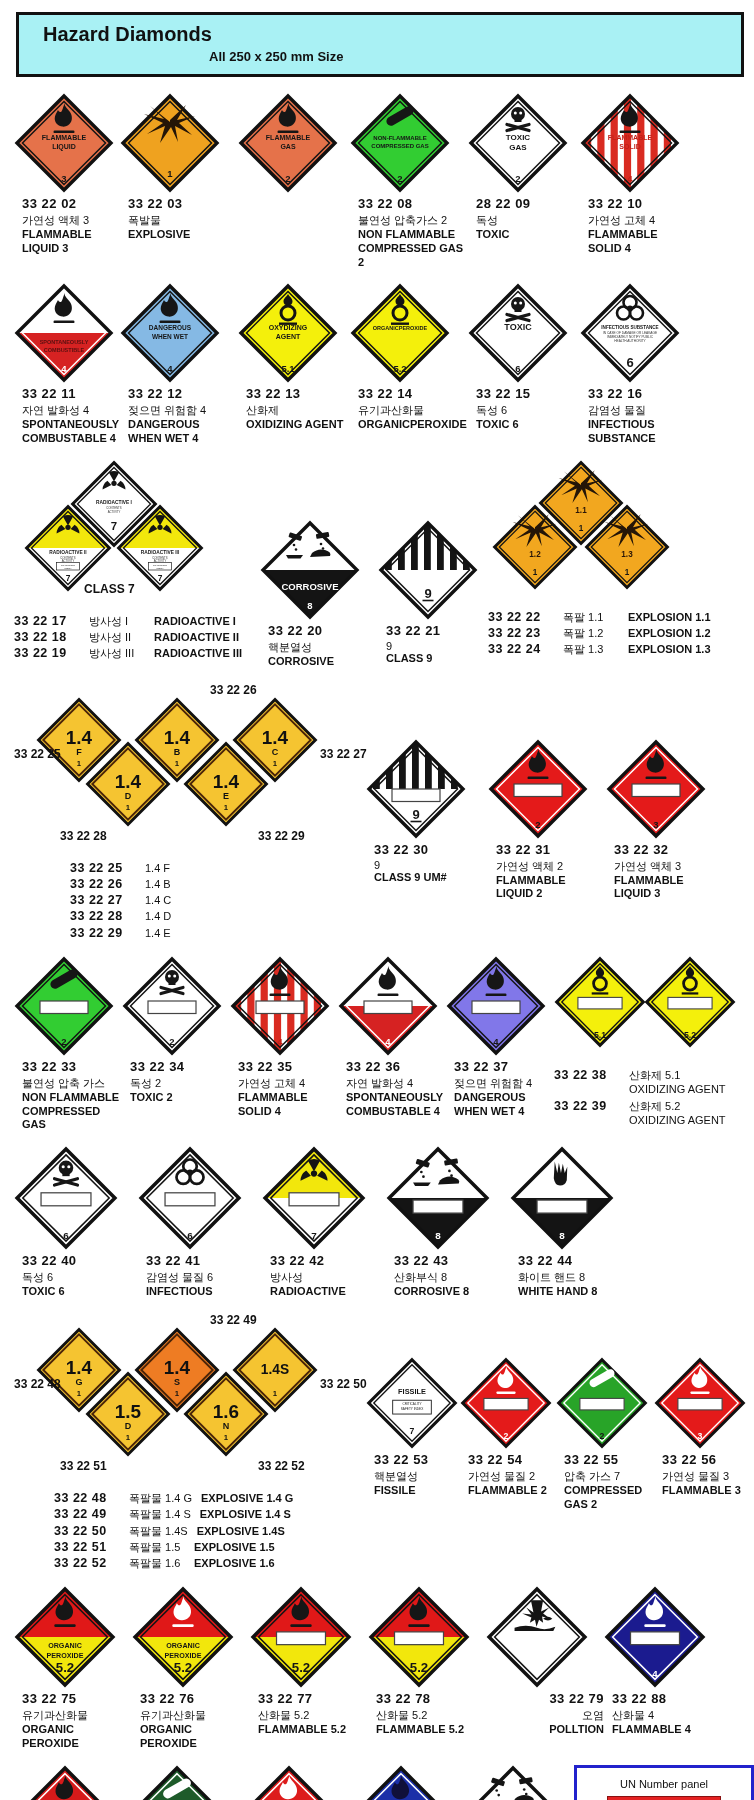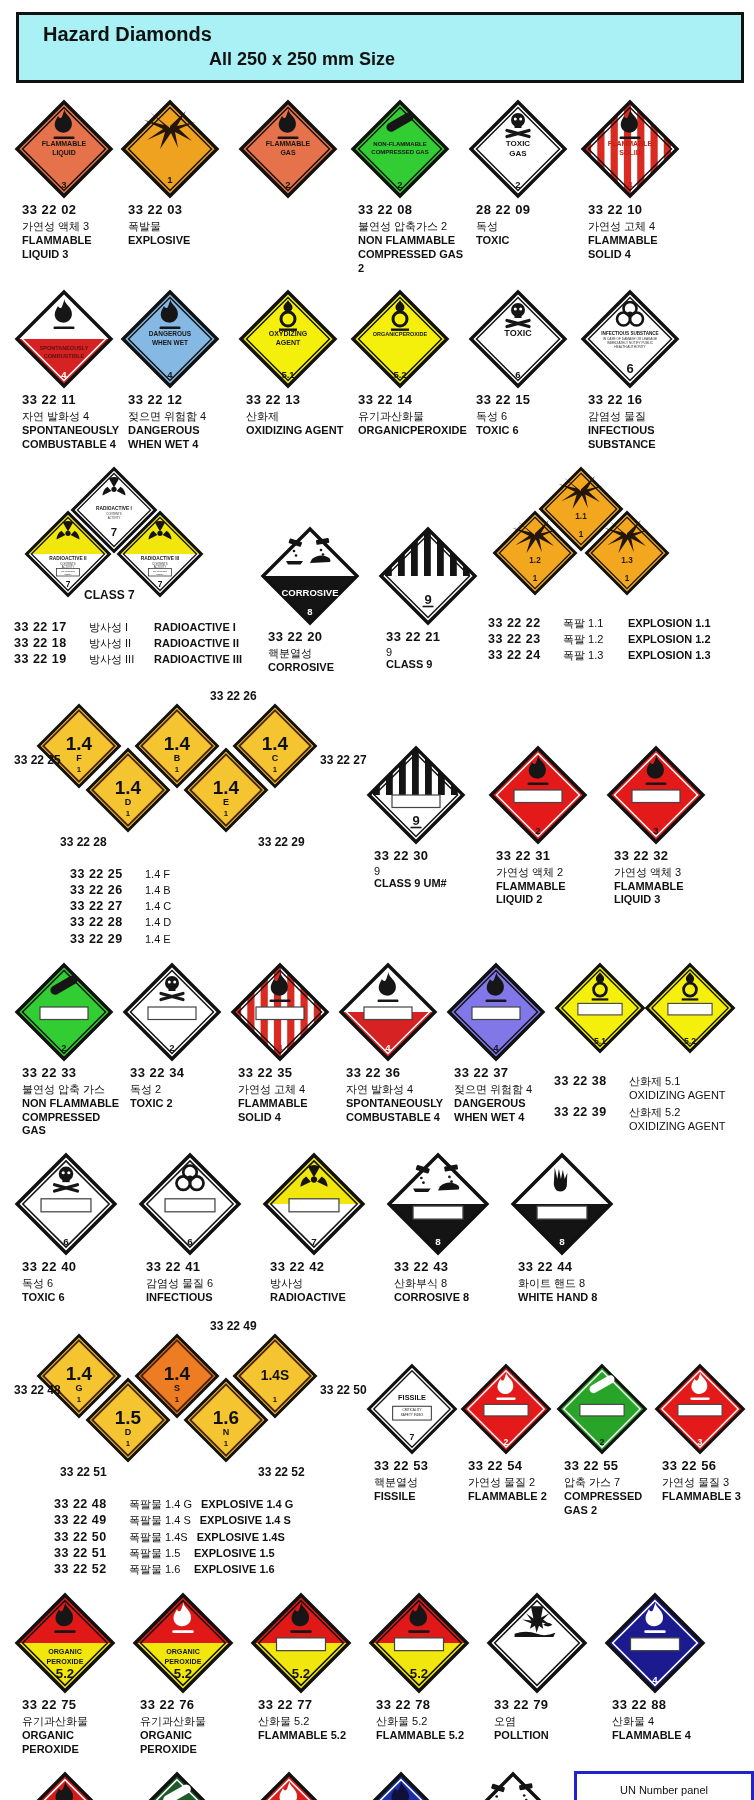--- a/index.html
+++ b/index.html
@@ -3,21 +3,21 @@
 <meta charset="utf-8">
 <style>
   html,body{margin:0;padding:0;background:#fff;color:#111;
     font-family:"Liberation Sans",sans-serif;}
   body{width:754px;overflow-x:hidden;}
   .page{padding:10px 6px 24px 14px;}
   .hdr{border:3px solid #111;background:#a9f1f4;padding:8px 12px 10px;margin:2px 4px 16px 2px;}
   .hline{display:flex;align-items:baseline;}
   .t1{font-size:27px;letter-spacing:2px;}
   .t2{font-size:20px;font-weight:bold;margin-left:12px;}
-  .sub{font-size:18px;font-weight:bold;margin:3px 0 0 178px;}
+  .sub{font-size:13px;font-weight:bold;margin:3px 0 0 178px;}
   .rw{display:flex;align-items:flex-start;margin-bottom:14px;}
   .cell{flex:0 0 auto;}
   .cap{margin-top:3px;padding-left:8px;}
   .code{font-weight:bold;font-size:13px;letter-spacing:.5px;}
   .kr{font-size:11px;margin-top:2px;}
   .en{font-weight:bold;font-size:11px;white-space:pre-line;line-height:1.25;}
   .cluster{position:relative;}
   .dpos{position:absolute;}
   .clabel{position:absolute;font-weight:bold;font-size:12px;white-space:nowrap;}
   .lst{margin-top:16px;}
@@ -1536,21 +1536,21 @@
             </g>
             <rect x="26" y="45" width="48" height="12.5" fill="#fff" stroke="#444" stroke-width="1.2"></rect>
             <text x="50" y="84" font-size="13" font-weight="bold" fill="#161616" text-anchor="middle" font-family="Liberation Sans,sans-serif">5.2</text>
           </svg>
           <div class="cap">
             <div class="code">33 22 78</div>
             <div class="kr">산화물 5.2</div>
             <div class="en">FLAMMABLE 5.2</div>
           </div>
         </div>
-        <div class="cell" style="width:118px;">
+        <div class="cell" style="width:118px;text-align:right;">
           <svg width="102" height="102" viewBox="0 0 100 100" style="display:block">
             <defs>
               <clipPath id="c54">
                 <polygon points="50,3 97,50 50,97 3,50"></polygon>
               </clipPath>
               <clipPath id="t54">
                 <polygon points="50,3 97,50 3,50"></polygon>
               </clipPath>
             </defs>
             <polygon points="50,3 97,50 50,97 3,50" fill="#ffffff"></polygon>

